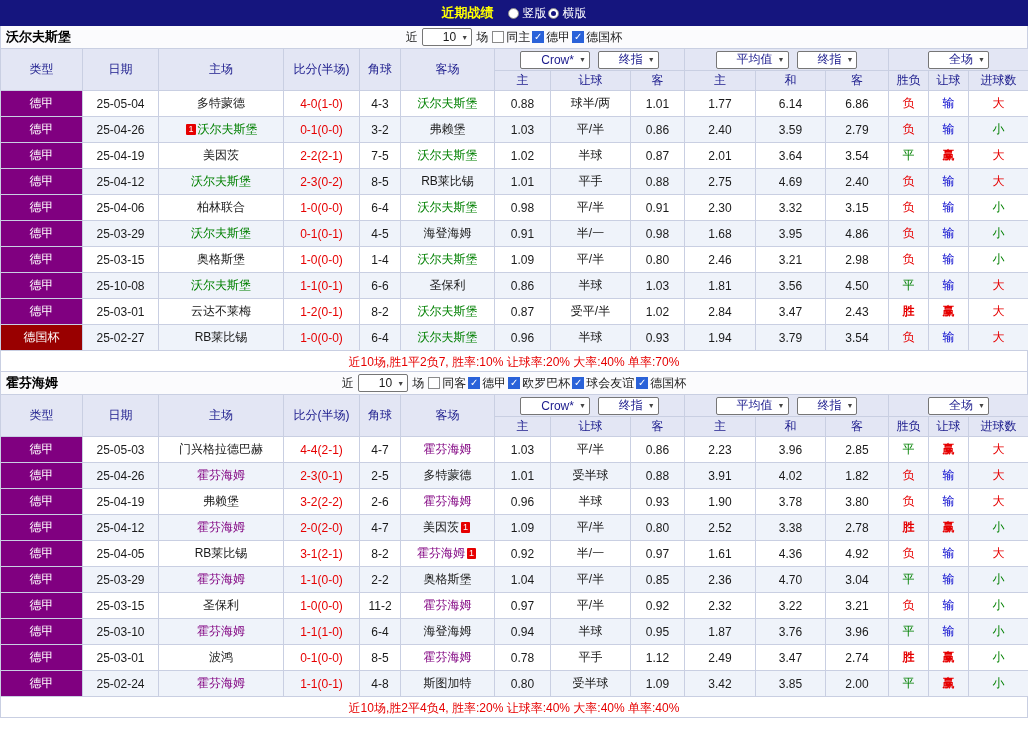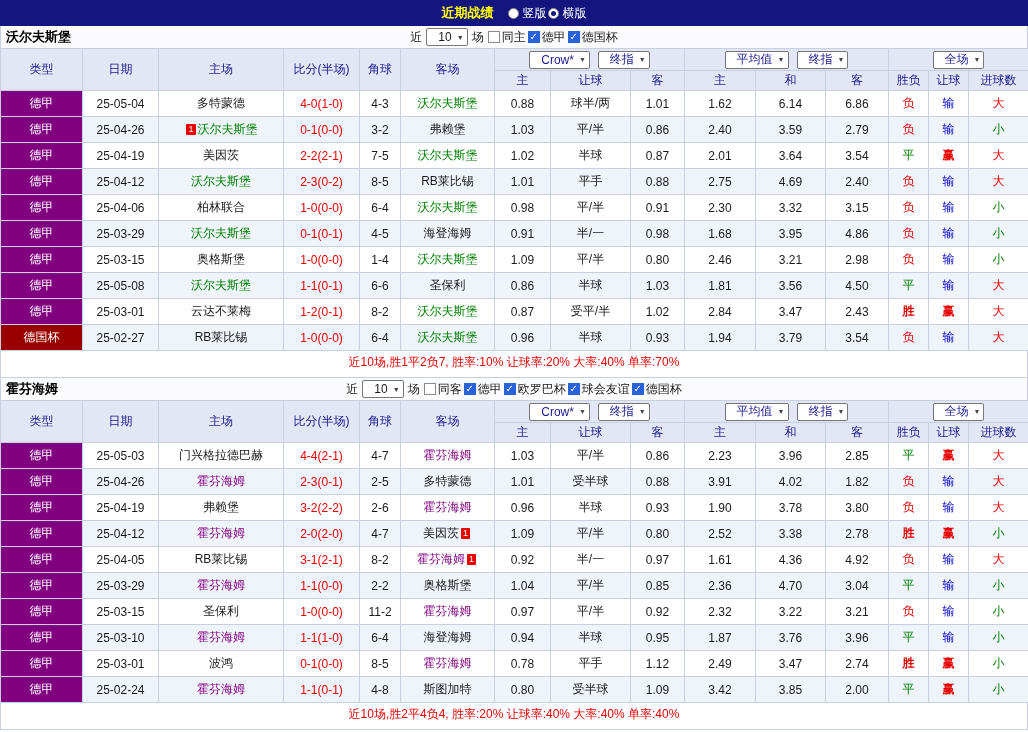--- a/index.html
+++ b/index.html
@@ -12,39 +12,39 @@
   .radio .circ{width:11px;height:11px;border-radius:50%;background:#fff;border:1px solid #888;display:inline-block;position:relative}
   .radio.checked .circ::after{content:"";position:absolute;left:2px;top:2px;width:5px;height:5px;border-radius:50%;background:var(--topbar_bg,#15157E)}
   .sec-head{height:22px;position:relative;background:#FBFBFD;border-left:1px solid var(--grid,#C9CFE2);border-right:1px solid var(--grid,#C9CFE2);display:flex;align-items:center;justify-content:center}
   .sec-head .team-title{position:absolute;left:5px;top:0;line-height:22px;font-weight:bold;font-size:13px;color:#000}
   .filters{display:flex;align-items:center;gap:4px}
   .cbrow{display:inline-flex;align-items:center;gap:2px}
   .cbwrap{display:inline-flex;align-items:center;gap:2px;cursor:pointer}
   .cb{width:12px;height:12px;border:1px solid #8a8a8a;background:#fff;display:inline-flex;align-items:center;justify-content:center;font-size:10px;line-height:10px;color:#fff}
   .cb.checked{background:var(--checkbox_blue,#2A62D9);border-color:var(--checkbox_blue,#2A62D9)}
   .cb.checked::after{content:"✓"}
-  .dd{display:inline-flex;align-items:center;justify-content:space-between;gap:5px;border:1px solid #767676;background:#fff;height:18px;padding:0 3px 0 11px;cursor:pointer;border-radius:2px}
+  .dd{display:inline-flex;align-items:center;justify-content:space-between;gap:5px;border:1px solid #767676;background:#fff;height:18px;padding:0 3px 0 20px;cursor:pointer;border-radius:2px}
   .dd .arr{font-size:7px;color:#444}
   table{border-collapse:collapse;table-layout:fixed;width:1028px}
   th,td{border:1px solid var(--grid,#C9CFE2);text-align:center;overflow:hidden;white-space:nowrap;padding:0}
   thead th{background:var(--header_bg,#E3E6F4);color:var(--header_text,#1A1A8C);font-weight:normal;height:20px}
   thead tr.ddrow th{height:22px}
   tbody td{height:26px}
   tbody tr:nth-child(even){background:var(--row_alt,#EFF3FA)}
   td.ctype{color:#fff}
   td.t-league{background:var(--league_purple,#800080)}
   td.t-cup{background:var(--cup_red,#990000)}
   td.c-score{color:var(--score_red,#E60000)}
   .r-red{color:var(--win_red,#E60000)}
   .r-green{color:var(--draw_green,#008000)}
   .r-blue{color:var(--lose_blue,#0000CC)}
   .b{font-weight:bold}
   .team-name{cursor:pointer}
   .card{display:inline-block;background:var(--score_red,#E60000);color:#fff;font-size:9px;line-height:11px;padding:0 2px;margin:0 2px;vertical-align:middle;border-radius:1px}
-  .summary{height:27px;line-height:23px;text-align:center;color:var(--summary_red,#E60000);border:1px solid var(--grid,#C9CFE2);border-top:none}
+  .summary{height:21px;line-height:23px;text-align:center;color:var(--summary_red,#E60000);border:1px solid var(--grid,#C9CFE2);border-top:none}
   .gap-dd{display:inline-flex;gap:8px;align-items:center;justify-content:center;width:100%}
 </style>
 </head>
 <body>
 
 <div class="topbar">
   <span class="ptitle">近期战绩</span>
   <span class="radios">
       <span class="radio">
         <span class="circ"></span>
@@ -158,21 +158,21 @@
       <tr>
         <td class="ctype t-league">德甲</td>
         <td>25-05-04</td>
         <td><span class="team-name">多特蒙德</span></td>
         <td class="c-score">4-0(1-0)</td>
         <td>4-3</td>
         <td><span class="team-name" style="color: rgb(0, 128, 0);">沃尔夫斯堡</span></td>
         <td>0.88</td>
         <td>球半/两</td>
         <td>1.01</td>
-        <td>1.62</td>
+        <td>1.77</td>
         <td>6.14</td>
         <td>6.86</td>
         <td class="r-red">负</td>
         <td class="r-blue">输</td>
         <td class="r-red">大</td>
       </tr>
       <tr>
         <td class="ctype t-league">德甲</td>
         <td>25-04-26</td>
         <td><span class="card">1</span><span class="team-name" style="color: rgb(0, 128, 0);">沃尔夫斯堡</span></td>
@@ -269,21 +269,21 @@
         <td>0.80</td>
         <td>2.46</td>
         <td>3.21</td>
         <td>2.98</td>
         <td class="r-red">负</td>
         <td class="r-blue">输</td>
         <td class="r-green">小</td>
       </tr>
       <tr>
         <td class="ctype t-league">德甲</td>
-        <td>25-05-08</td>
+        <td>25-10-08</td>
         <td><span class="team-name" style="color: rgb(0, 128, 0);">沃尔夫斯堡</span></td>
         <td class="c-score">1-1(0-1)</td>
         <td>6-6</td>
         <td><span class="team-name">圣保利</span></td>
         <td>0.86</td>
         <td>半球</td>
         <td>1.03</td>
         <td>1.81</td>
         <td>3.56</td>
         <td>4.50</td>

